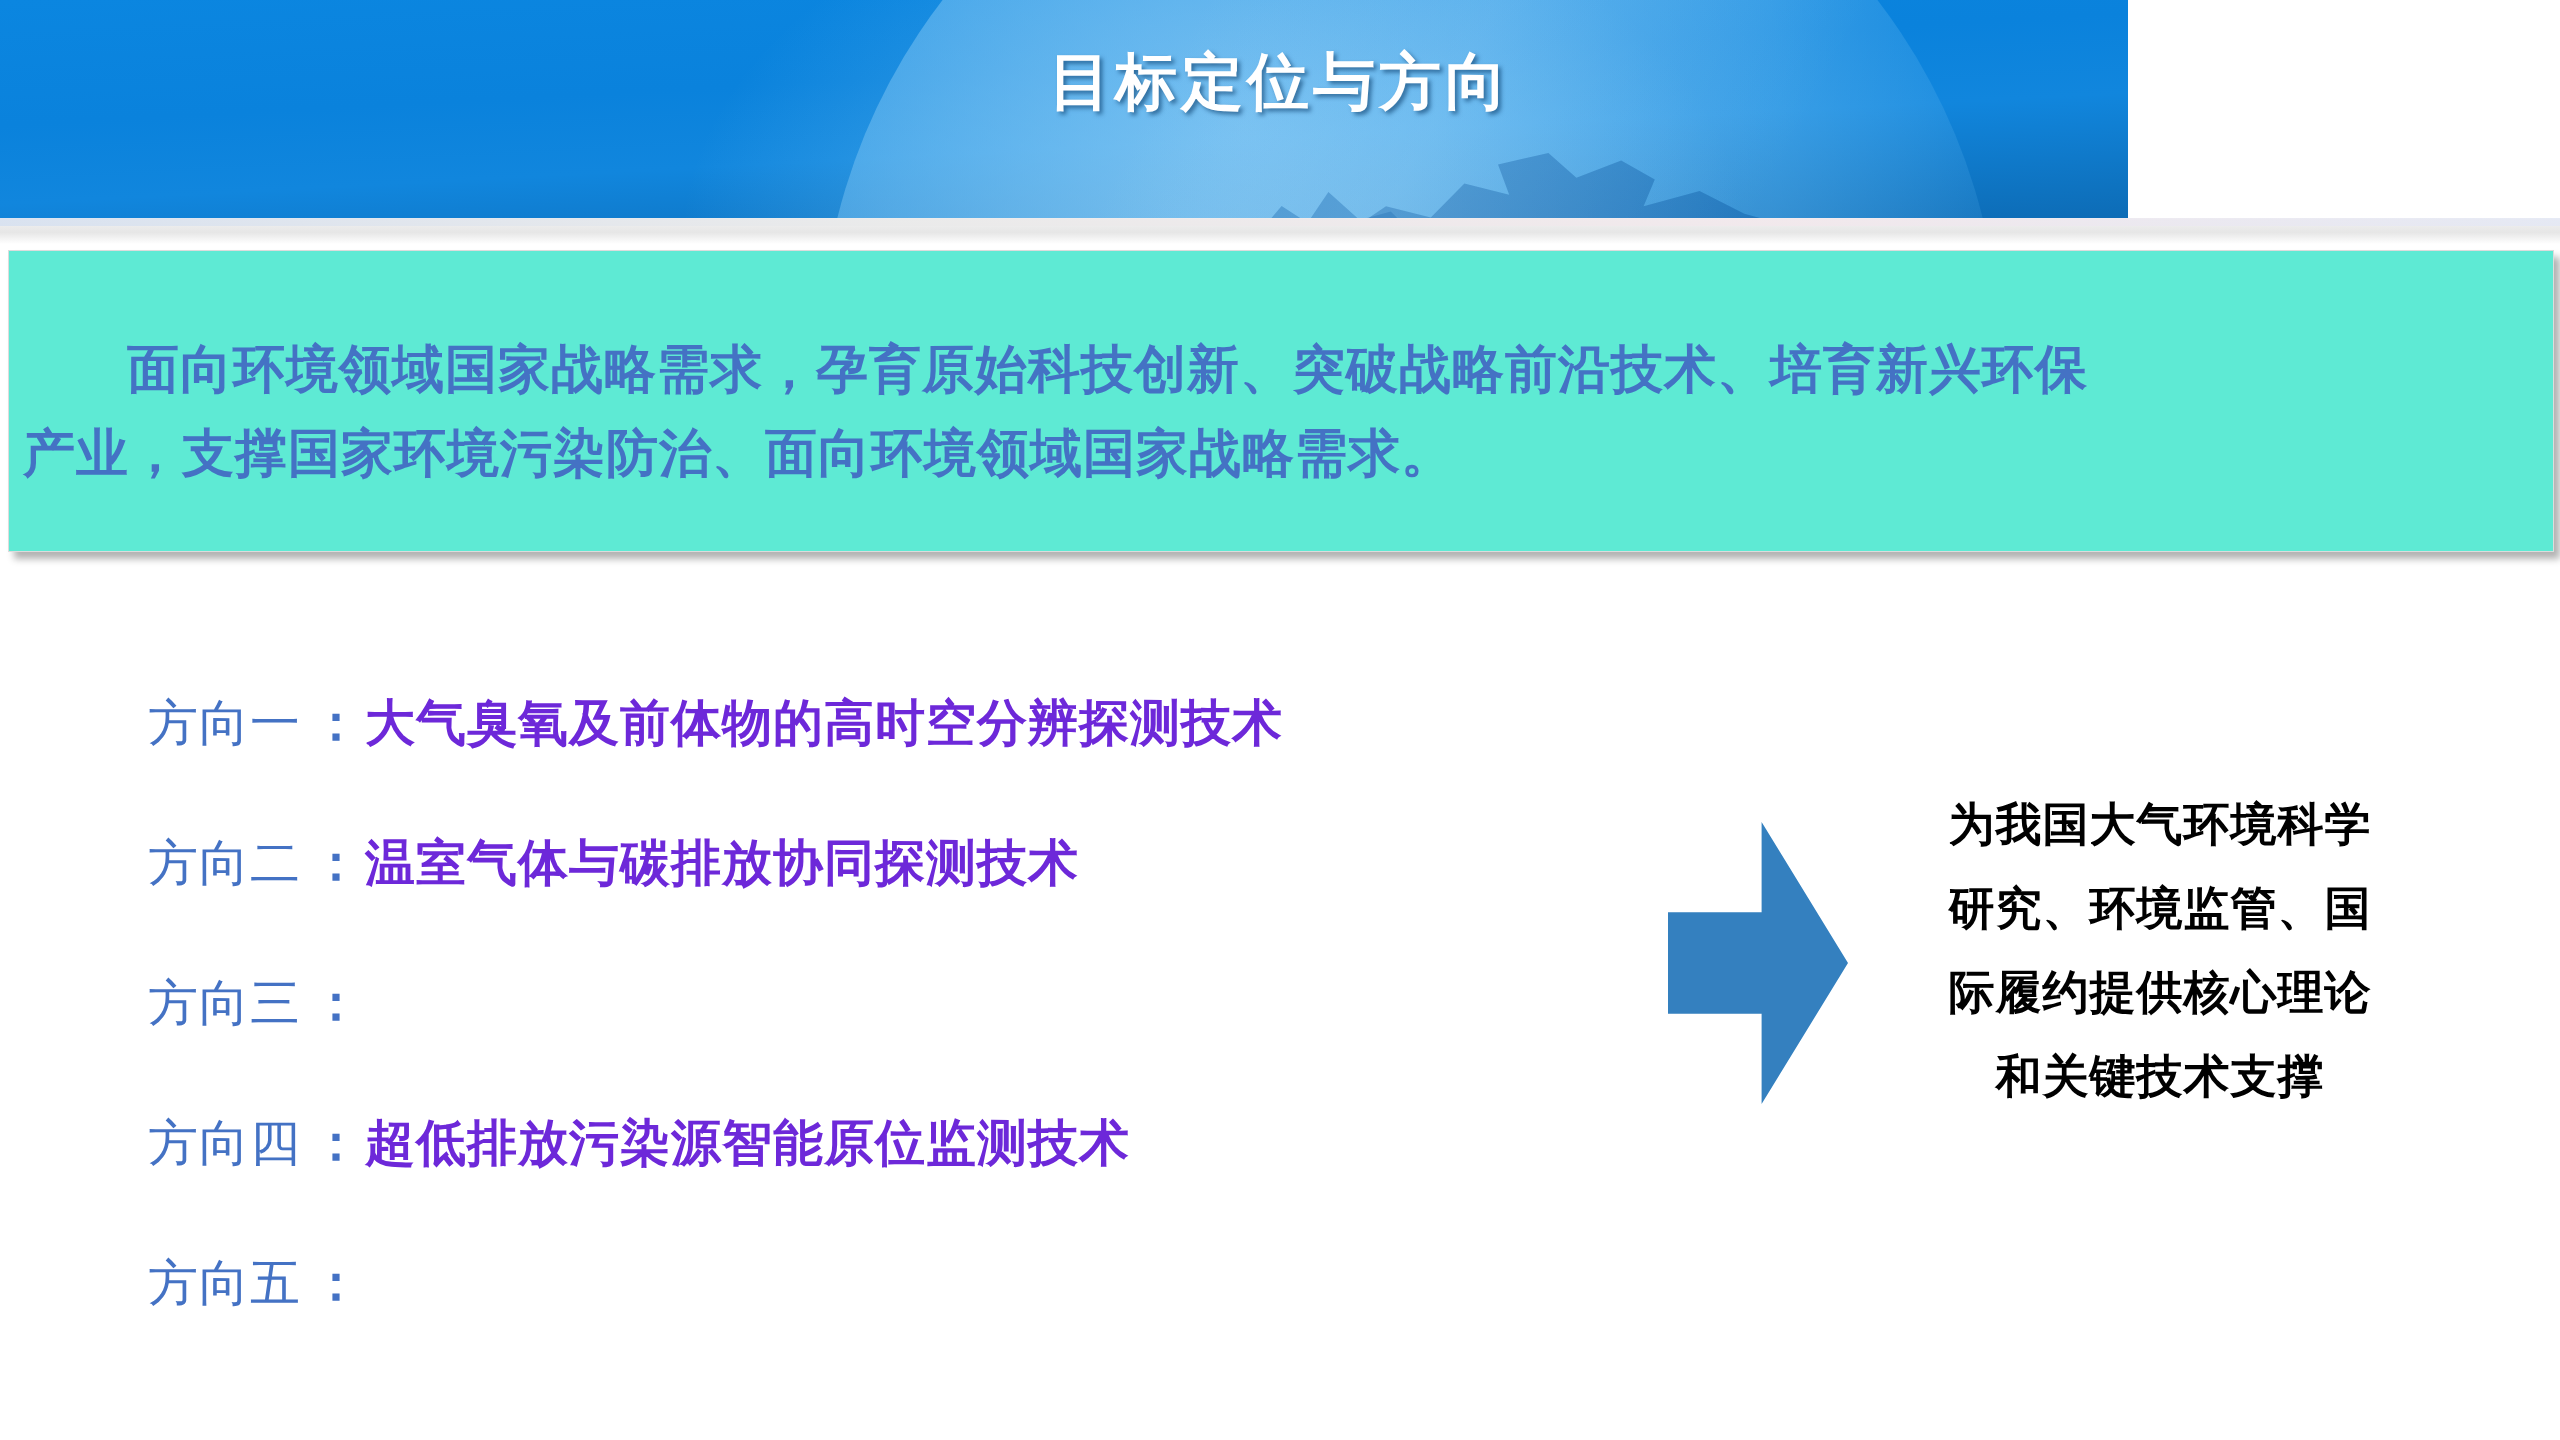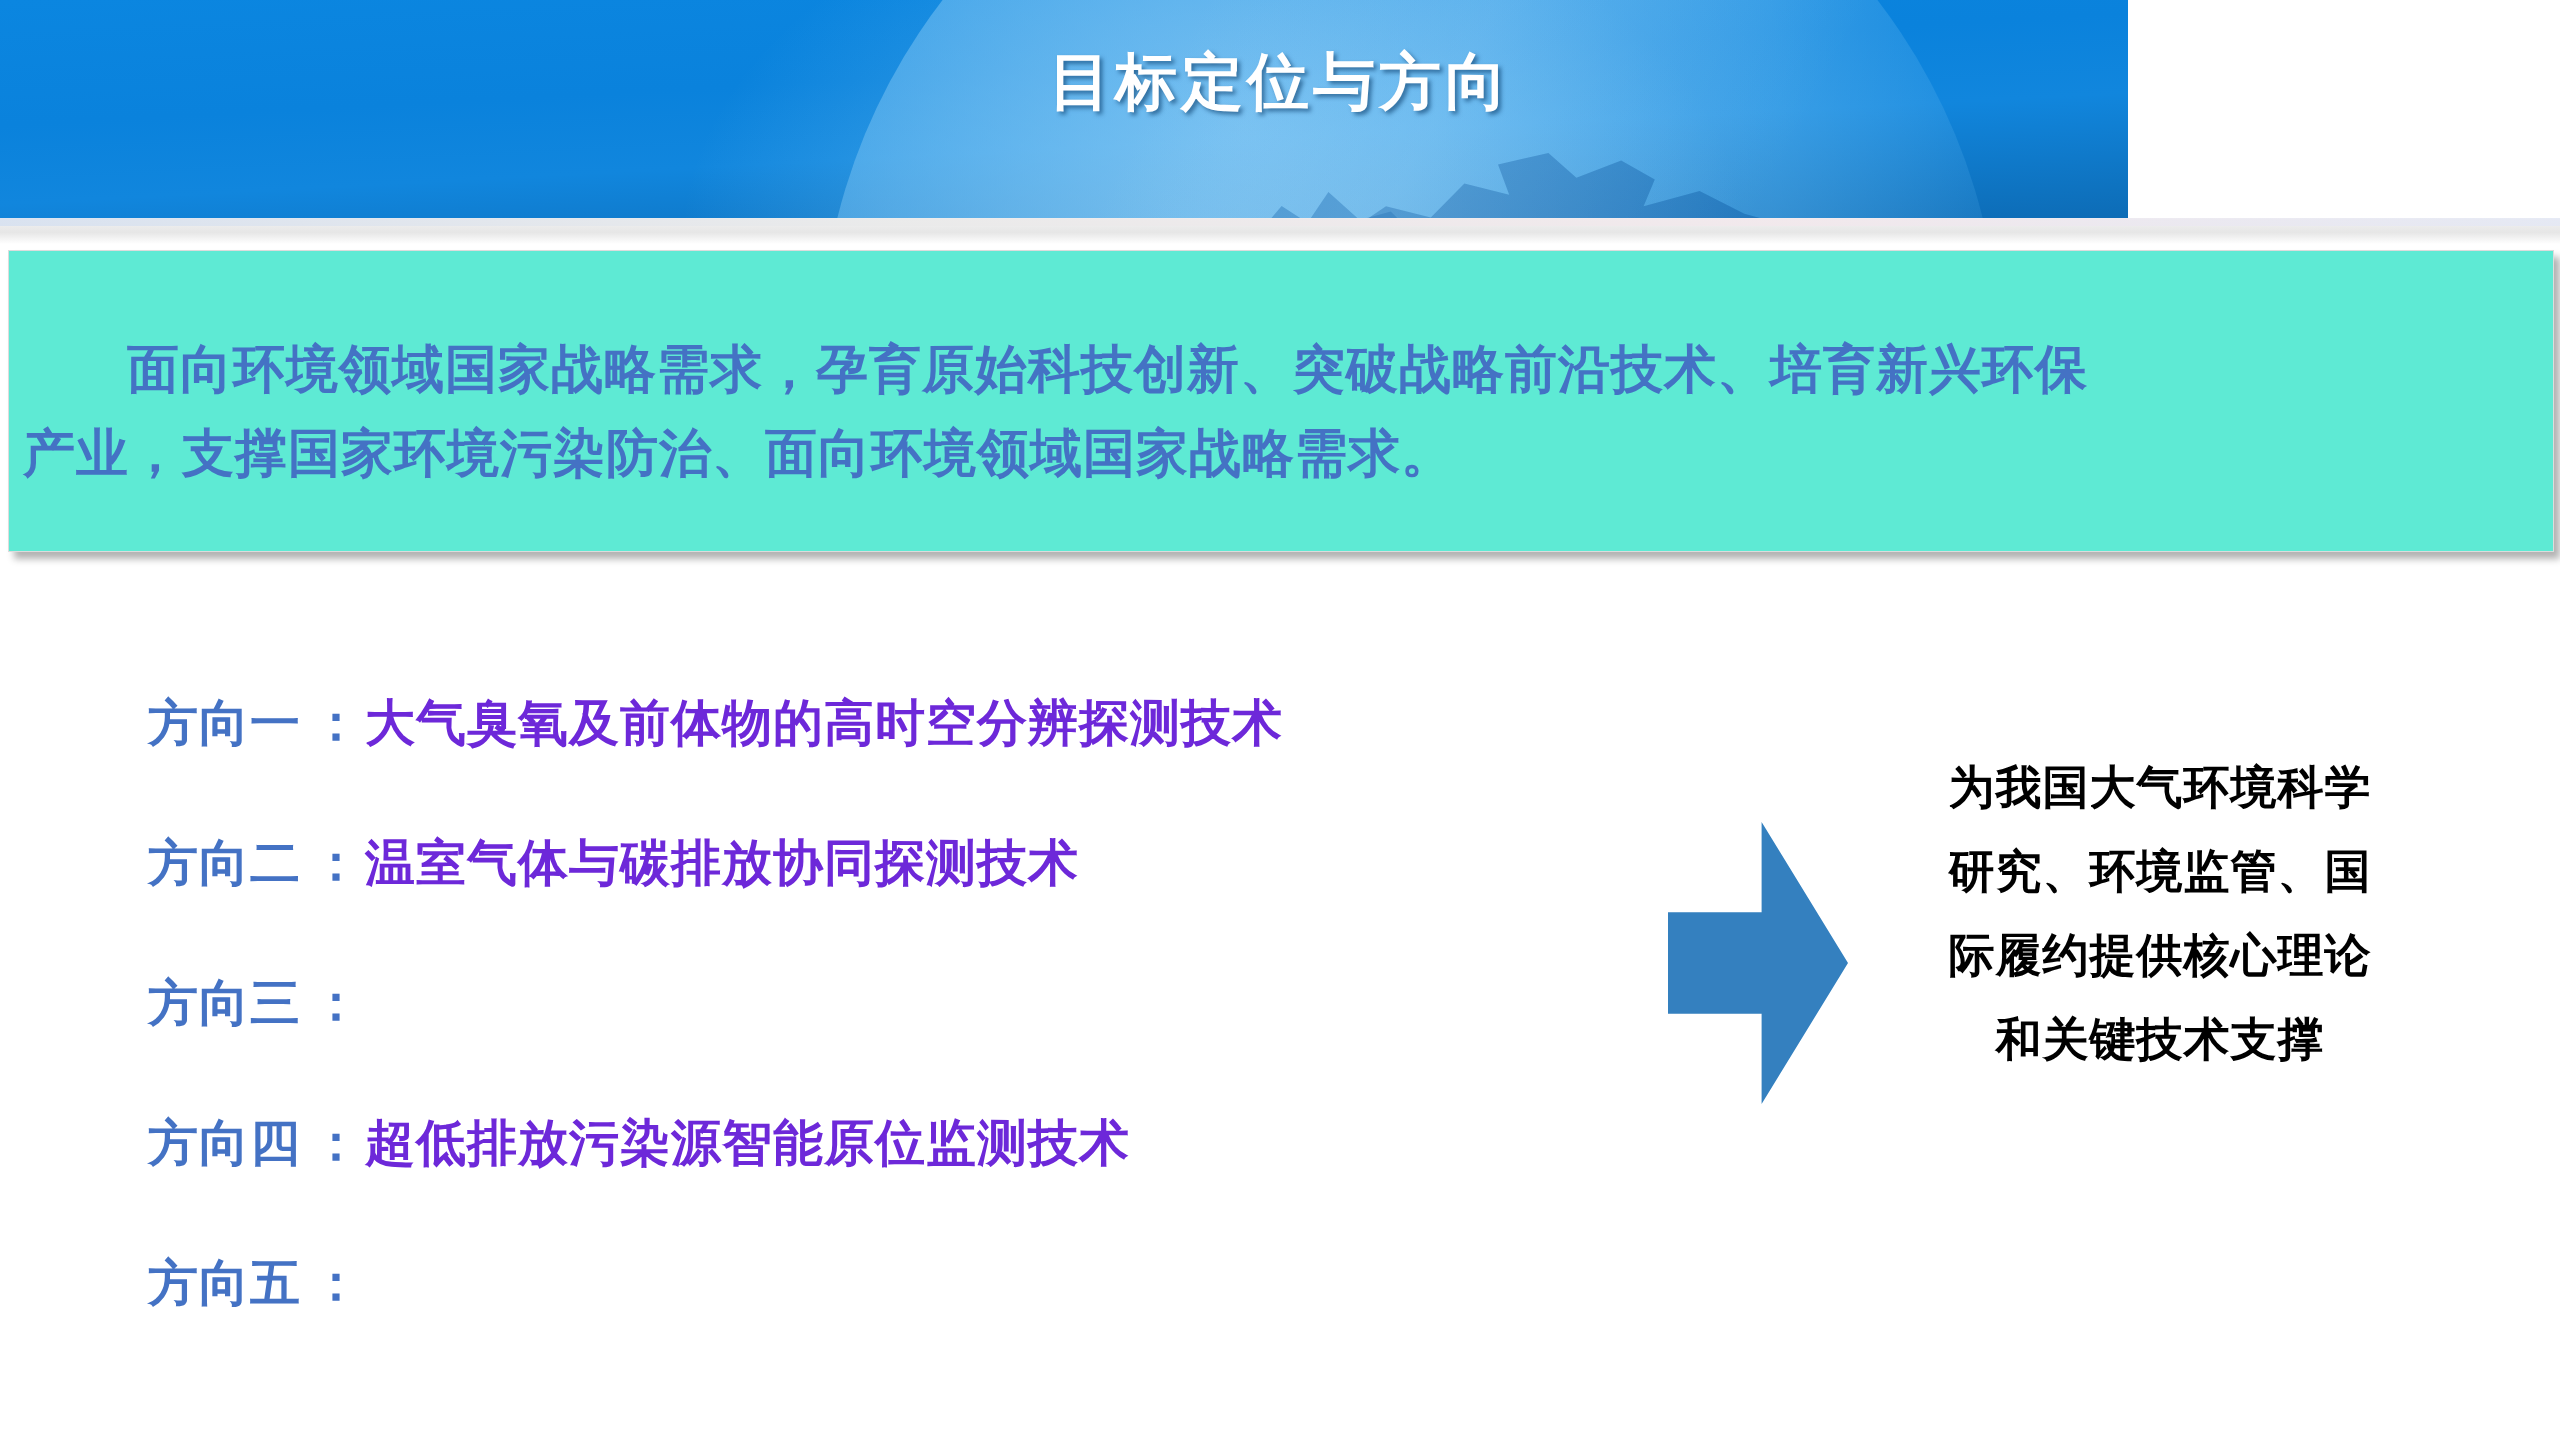--- a/index.html
+++ b/index.html
@@ -85,21 +85,21 @@
   .directions{
     position:absolute;left:148px;top:690px;width:1520px;
   }
   .dir-row{
     display:flex;align-items:baseline;
     height:140px;
   }
   .dir-label{
     color:#4472c4;
     font-size:50px;
-    font-weight:bold;
+    font-weight:normal;
     white-space:nowrap;
     letter-spacing:1px;
   }
   .dir-sep{
     color:#4472c4;
     font-size:50px;
     font-weight:bold;
     padding:0 4px 0 10px;
   }
   .dir-text{
@@ -112,21 +112,21 @@
 
   
   .arrow{
     position:absolute;left:1668px;top:822px;width:180px;height:282px;
     background:#3480bf;
     clip-path:polygon(0% 32%, 52% 32%, 52% 0%, 100% 50%, 52% 100%, 52% 68%, 0% 68%);
   }
 
   
   .outcome{
-    position:absolute;left:1900px;top:745px;width:520px;
+    position:absolute;left:1900px;top:782px;width:520px;
     color:#000000;
     font-size:46px;
     font-weight:bold;
     line-height:84px;
     text-align:center;
     letter-spacing:1px;
   }
   .outcome .ln{display:block;white-space:nowrap;}
 </style>
 </head>

